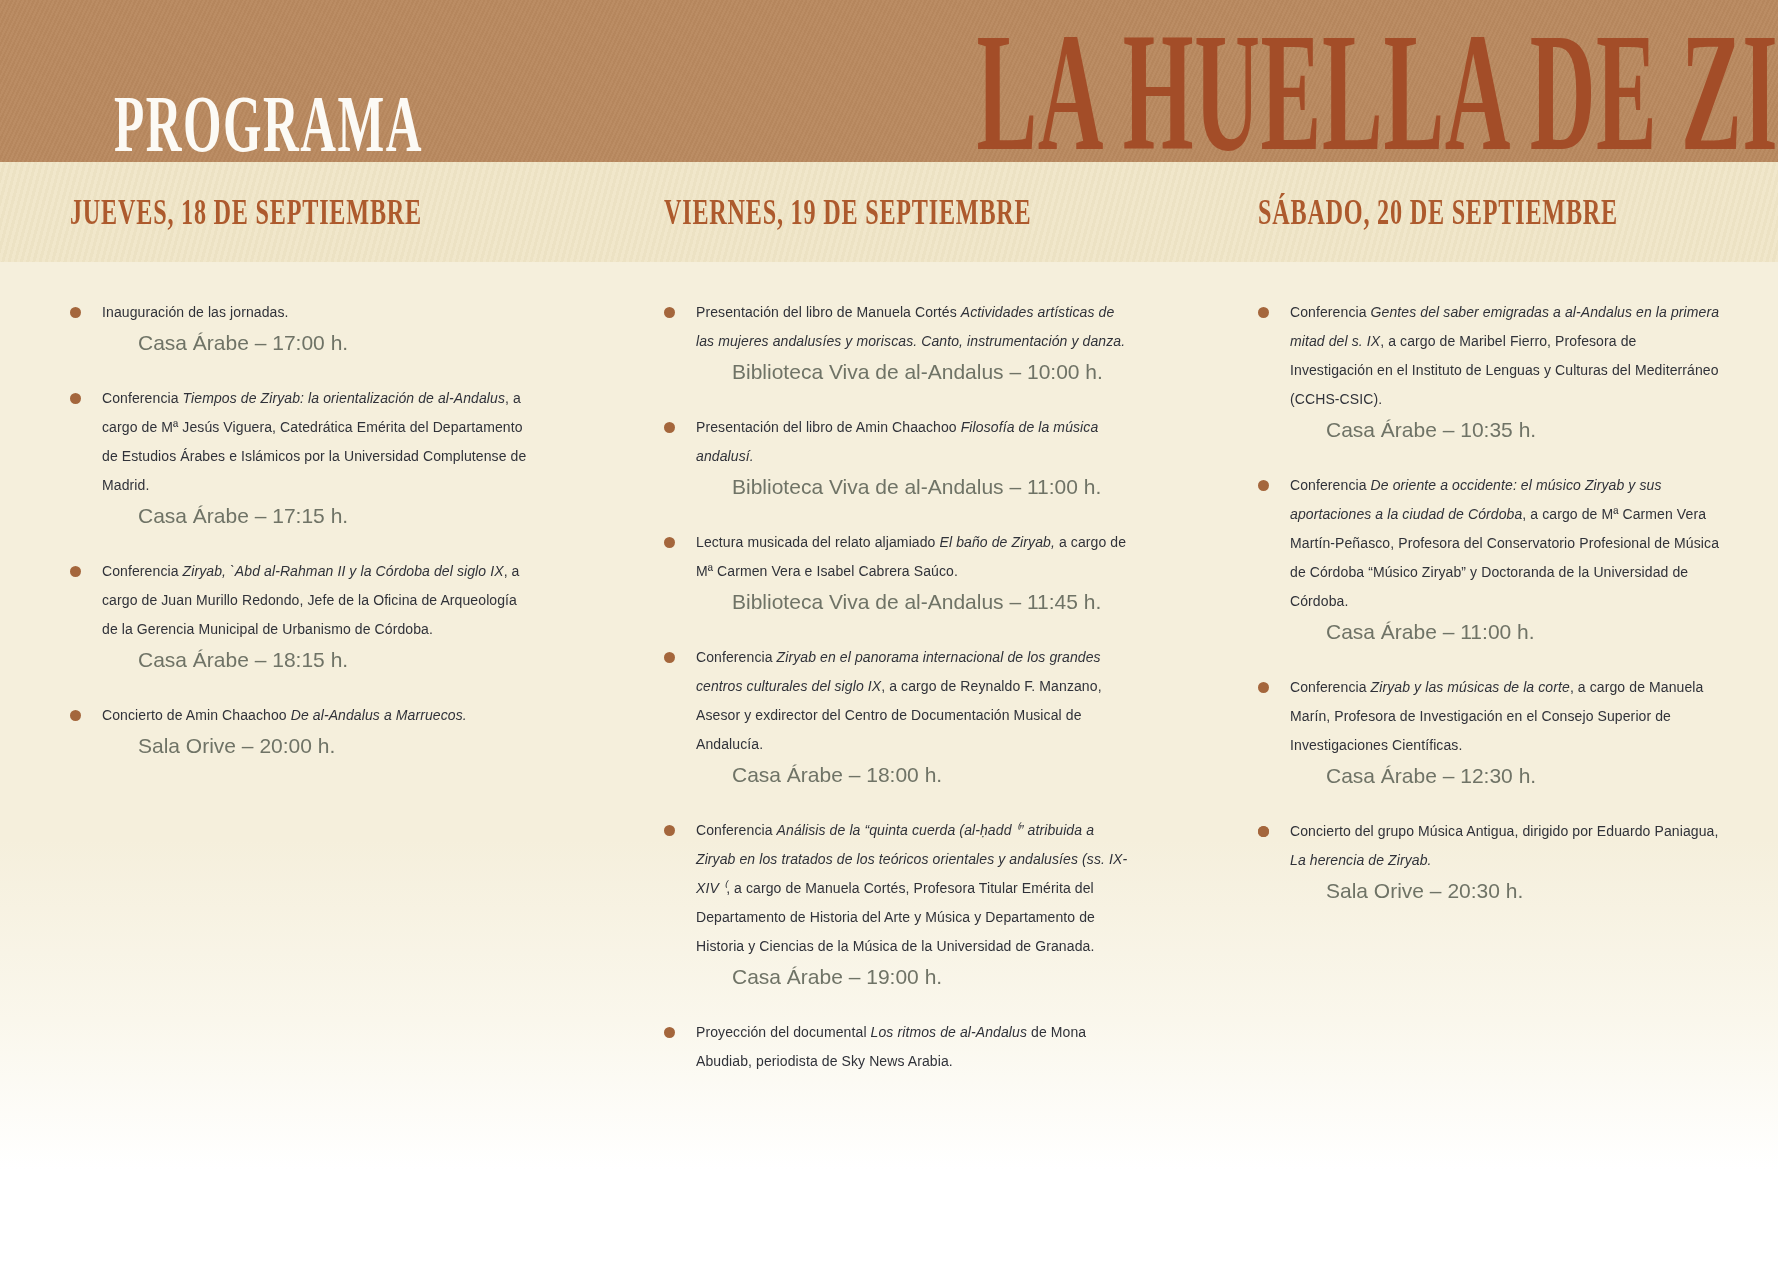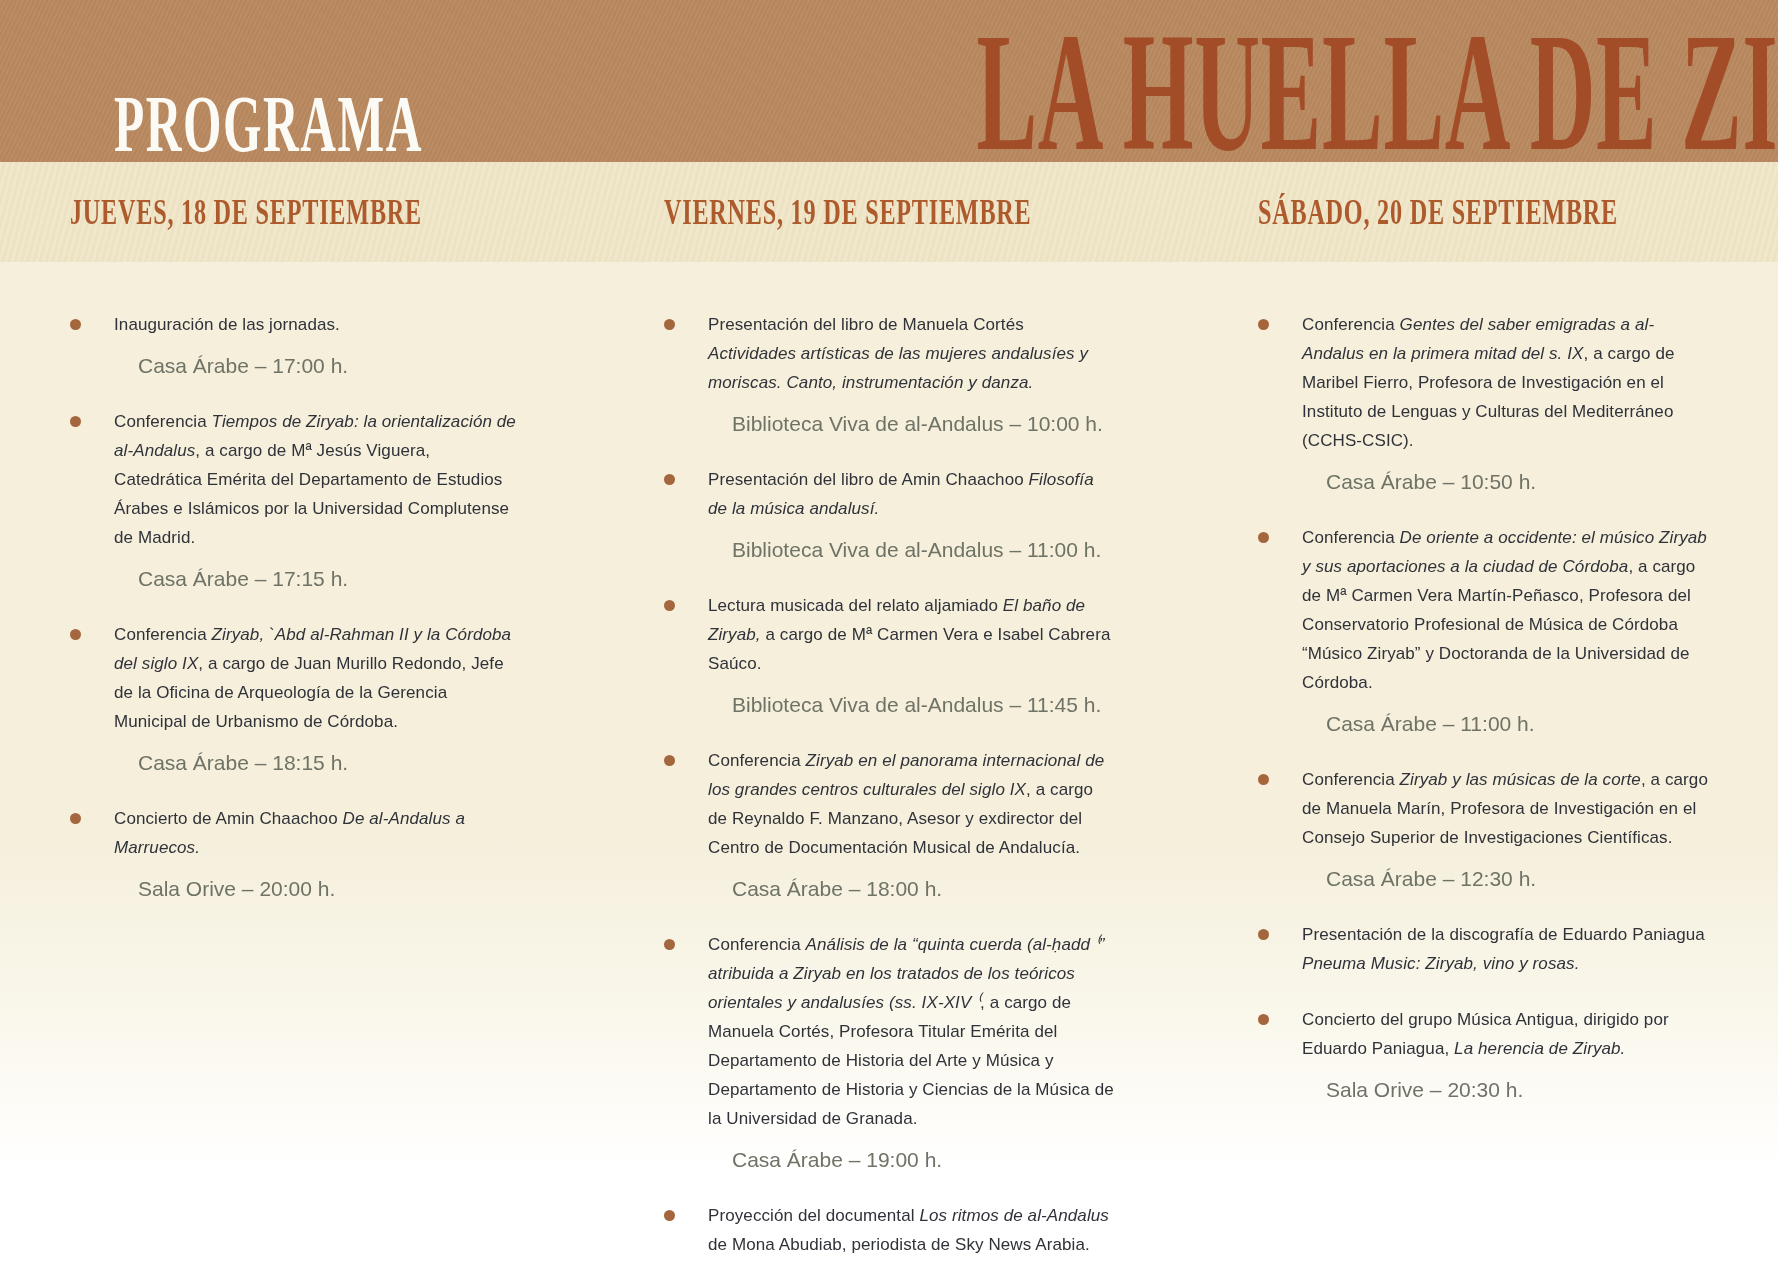--- a/index.html
+++ b/index.html
@@ -103,22 +103,22 @@
     margin-bottom:27px;
   }
   .bullet{
     position:absolute;
     left:0; top:9px;
     width:11px; height:11px;
     border-radius:50%;
     background:var(--bullet);
   }
   .event-text{
-    margin:12px;
-    font-size:17px;
+    margin:0;
+    font-size:14px;
     line-height:29px;
     color:var(--text);
     letter-spacing:0.1px;
   }
   .event-text .t{
     font-weight:400;
     font-style:italic;
   }
   .venue{
     margin-top:1px;
@@ -207,35 +207,34 @@
         </div>
         <div class="event">
           <span class="bullet"></span>
           <p class="event-text"><span>Proyección del documental </span><span class="t">Los ritmos de al-Andalus</span><span> de Mona Abudiab, periodista de Sky News Arabia.</span></p>
         </div>
       </div>
       <div class="col">
         <div class="event">
           <span class="bullet"></span>
           <p class="event-text"><span>Conferencia </span><span class="t">Gentes del saber emigradas a al-Andalus en la primera mitad del s. IX</span><span>, a cargo de Maribel Fierro, Profesora de Investigación en el Instituto de Lenguas y Culturas del Mediterráneo (CCHS-CSIC).</span></p>
-          <div class="venue">Casa Árabe – 10:50 h.</div>
+          <div class="venue">Casa Árabe – 10:35 h.</div>
         </div>
         <div class="event">
           <span class="bullet"></span>
           <p class="event-text"><span>Conferencia </span><span class="t">De oriente a occidente: el músico Ziryab y sus aportaciones a la ciudad de Córdoba</span><span>, a cargo de Mª Carmen Vera Martín-Peñasco, Profesora del Conservatorio Profesional de Música de Córdoba “Músico Ziryab” y Doctoranda de la Universidad de Córdoba.</span></p>
           <div class="venue">Casa Árabe – 11:00 h.</div>
         </div>
         <div class="event">
           <span class="bullet"></span>
           <p class="event-text"><span>Conferencia </span><span class="t">Ziryab y las músicas de la corte</span><span>, a cargo de Manuela Marín, Profesora de Investigación en el Consejo Superior de Investigaciones Científicas.</span></p>
           <div class="venue">Casa Árabe – 12:30 h.</div>
         </div>
         <div class="event">
           <span class="bullet"></span>
-          <p class="event-text"><span>Presentación de la discografía de Eduardo Paniagua </span><span class="t">Pneuma Music: Ziryab, vino y rosas.</span></p>
         </div>
         <div class="event">
           <span class="bullet"></span>
           <p class="event-text"><span>Concierto del grupo Música Antigua, dirigido por Eduardo Paniagua, </span><span class="t">La herencia de Ziryab.</span></p>
           <div class="venue">Sala Orive – 20:30 h.</div>
         </div>
       </div>
     </div>
 
 

